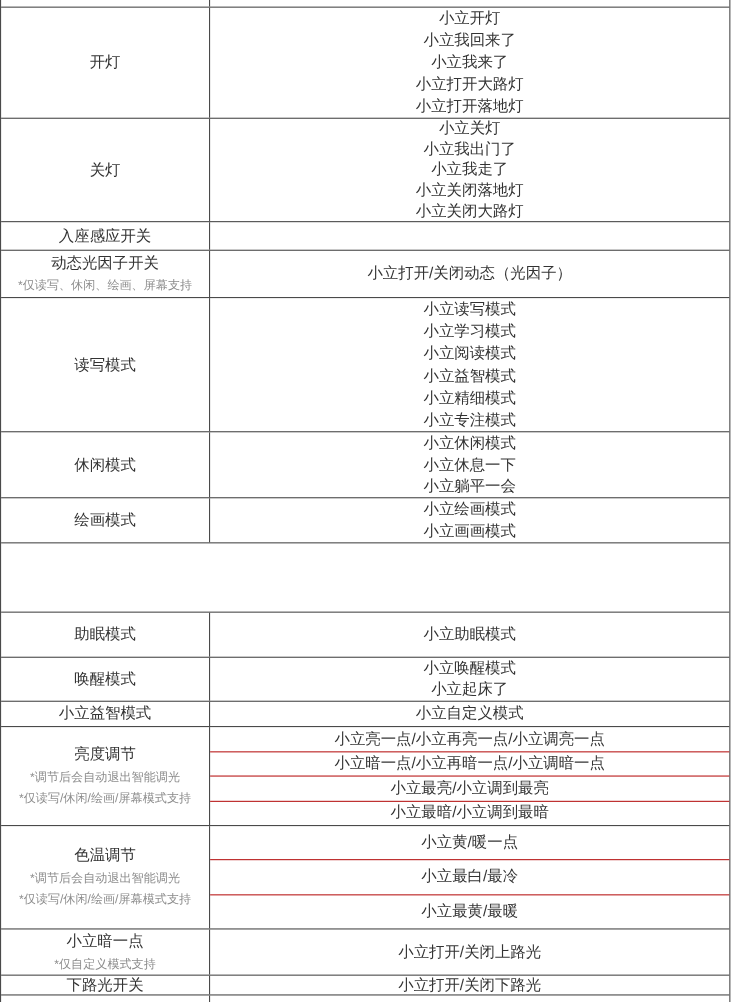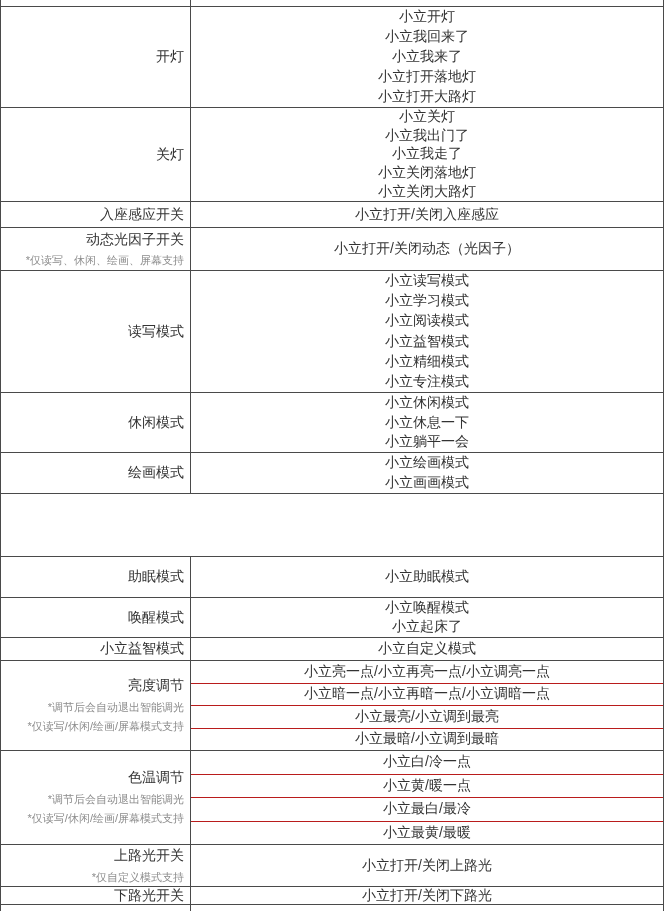--- a/index.html
+++ b/index.html
@@ -16,21 +16,21 @@
     background:#ffffff;
   }
   .row {
     display:flex; box-sizing:border-box; flex:0 0 auto;
     border-bottom:1px solid #4a4a4a;
   }
   .row.nob { border-bottom:none; }
   .lcell {
     width:190px; box-sizing:border-box; flex:0 0 190px;
     border-right:1px solid #4a4a4a;
-    display:flex; flex-direction:column; align-items:flex-end; justify-content:center;
+    display:flex; flex-direction:column; align-items:center; justify-content:center;
     text-align:center; padding:2px 6px;
   }
   .rcell {
     flex:1 1 auto; display:flex; flex-direction:column;
     justify-content:space-around; text-align:center; box-sizing:border-box;
   }
   .label { font-size:14px; color:#333333; line-height:1.25; }
   .note  { font-size:11px; color:#8c8c8c; line-height:1.3; margin-top:5px; }
   .cmd {
     flex:1 1 0; display:flex; align-items:center; justify-content:center;
@@ -51,44 +51,41 @@
     </div>
 
     <div class="row" style="height:101px">
       <div class="lcell">
         <div class="label">开灯</div>
       </div>
       <div class="rcell">
         <div class="cmd">小立开灯</div>
         <div class="cmd">小立我回来了</div>
         <div class="cmd">小立我来了</div>
+        <div class="cmd">小立打开大路灯</div>
         <div class="cmd">小立打开落地灯</div>
-        <div class="cmd">小立打开大路灯</div>
       </div>
     </div>
 
     <div class="row" style="height:94px">
       <div class="lcell">
         <div class="label">关灯</div>
       </div>
       <div class="rcell">
         <div class="cmd">小立关灯</div>
         <div class="cmd">小立我出门了</div>
         <div class="cmd">小立我走了</div>
         <div class="cmd">小立关闭落地灯</div>
         <div class="cmd">小立关闭大路灯</div>
       </div>
     </div>
 
     <div class="row" style="height:26px">
       <div class="lcell">
         <div class="label">入座感应开关</div>
-      </div>
-      <div class="rcell">
-        <div class="cmd">小立打开/关闭入座感应</div>
       </div>
     </div>
 
     <div class="row" style="height:43px">
       <div class="lcell">
         <div class="label">动态光因子开关</div>
         <div class="note">*仅读写、休闲、绘画、屏幕支持</div>
       </div>
       <div class="rcell">
         <div class="cmd">小立打开/关闭动态（光因子）</div>
@@ -175,30 +172,29 @@
       </div>
     </div>
 
     <div class="row" style="height:94px">
       <div class="lcell">
         <div class="label">色温调节</div>
         <div class="note">*调节后会自动退出智能调光</div>
         <div class="note">*仅读写/休闲/绘画/屏幕模式支持</div>
       </div>
       <div class="rcell split">
-        <div class="cmd">小立白/冷一点</div>
         <div class="cmd">小立黄/暖一点</div>
         <div class="cmd">小立最白/最冷</div>
         <div class="cmd">小立最黄/最暖</div>
       </div>
     </div>
 
     <div class="row" style="height:42px">
       <div class="lcell">
-        <div class="label">上路光开关</div>
+        <div class="label">小立暗一点</div>
         <div class="note">*仅自定义模式支持</div>
       </div>
       <div class="rcell">
         <div class="cmd">小立打开/关闭上路光</div>
       </div>
     </div>
 
     <div class="row" style="height:18px">
       <div class="lcell">
         <div class="label">下路光开关</div>

